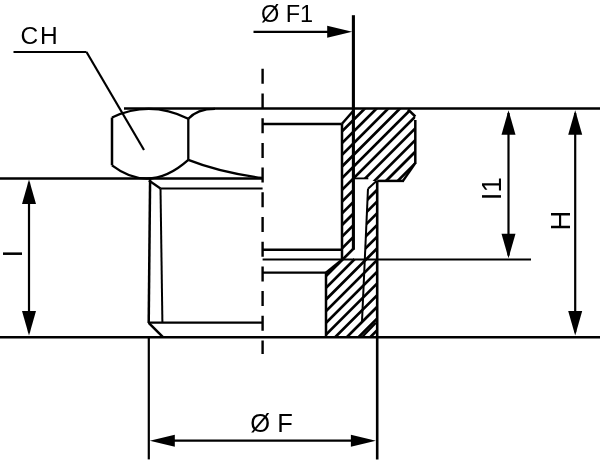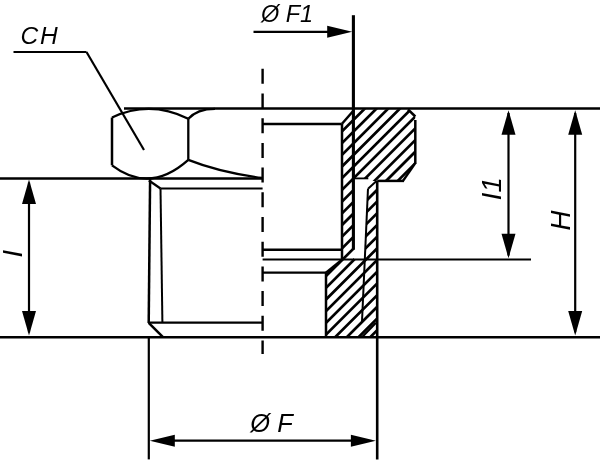--- a/index.html
+++ b/index.html
@@ -1,16 +1,16 @@
 <!DOCTYPE html>
 <html><head>
 <meta charset="utf-8">
 <style>
   html,body{margin:0;padding:0;background:#fff;}
-  #wrap{width:600px;height:468px;position:relative;background:#fff;overflow:hidden;font-style:italic;}
+  #wrap{width:600px;height:468px;position:relative;background:#fff;overflow:hidden;}
   svg{display:block;}
   text{font-family:"Liberation Sans",sans-serif;fill:#000;}
 </style>
 </head>
 <body>
 <div id="wrap">
 <svg width="600" height="468" viewBox="0 0 600 468">
   <defs>
     <clipPath id="hc1">
       <path d="M 342,124 L 353.8,110.5 L 353.8,109.3 L 408,109.3 L 415.3,116.5 L 415.3,163 L 403,180.9 L 368.3,180.9 L 368.3,178.4 L 354,178.4 L 354,249.9 L 342,249.9 Z"></path>

